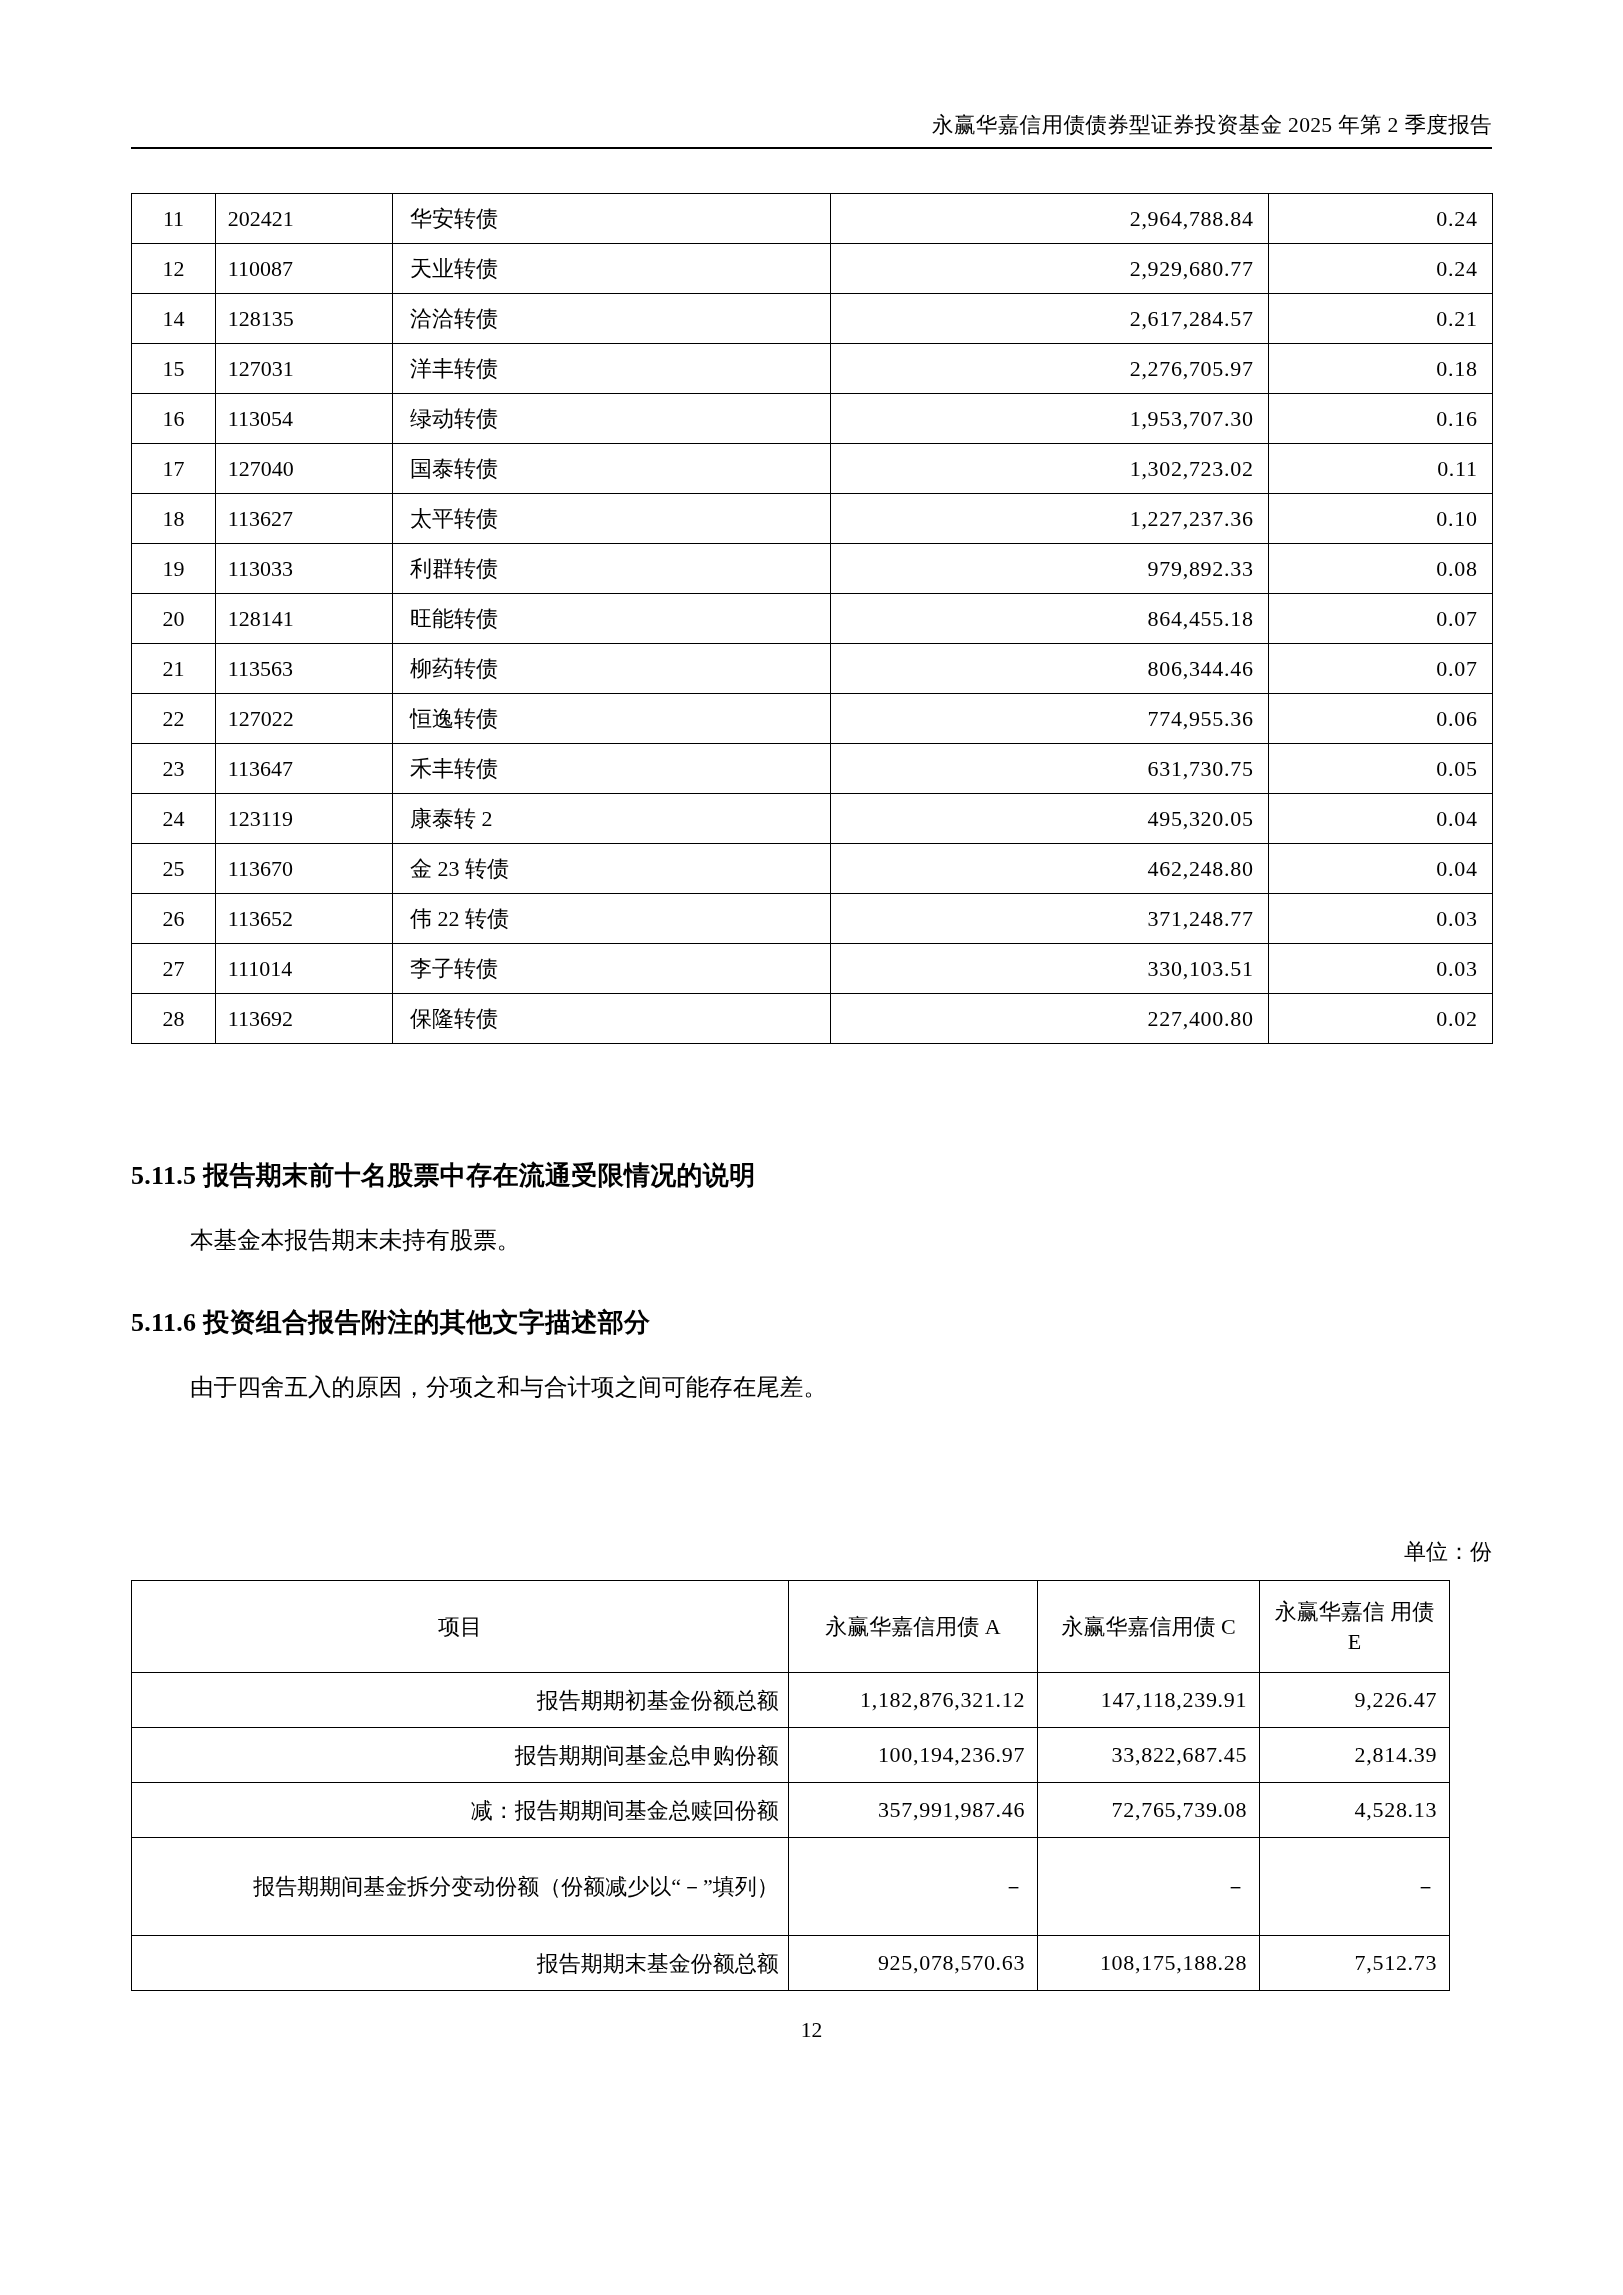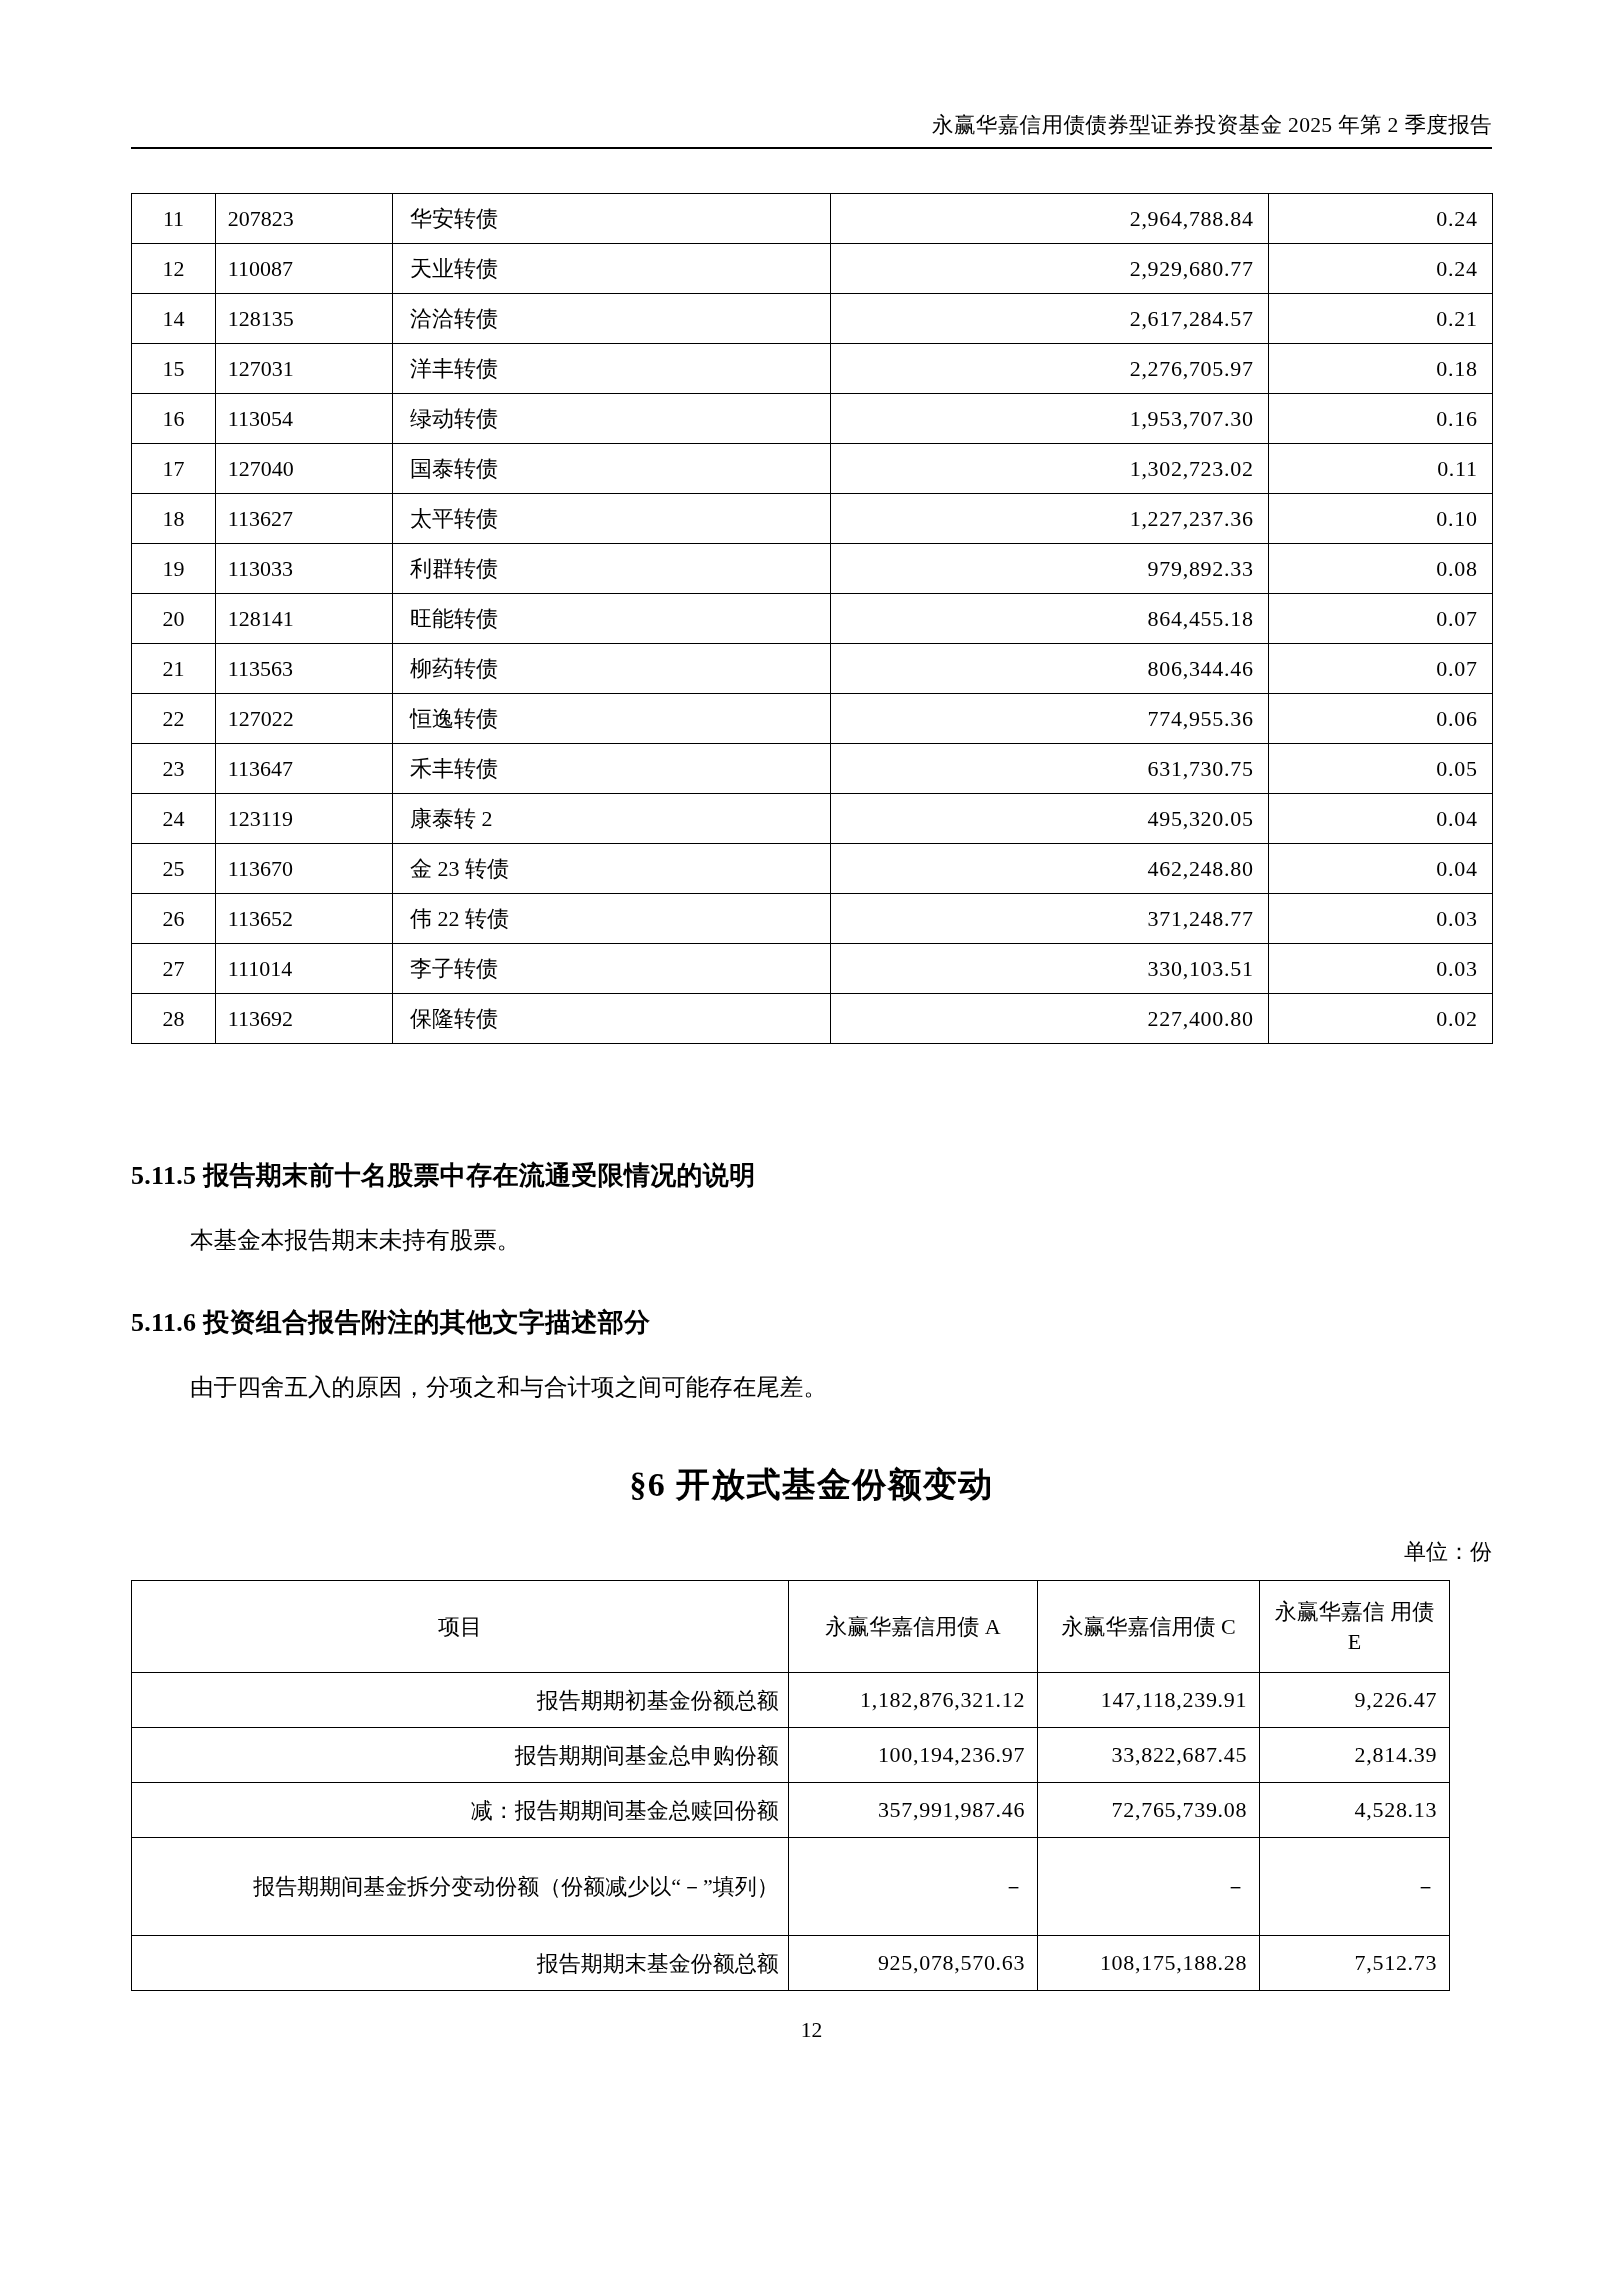--- a/index.html
+++ b/index.html
@@ -159,21 +159,21 @@
       <colgroup>
         <col class="c-rank">
           <col class="c-code">
           <col class="c-name">
         <col class="c-value">
           <col class="c-pct">
       </colgroup>
       <tbody id="holdings-body">
           <tr>
             <td class="rank">11</td>
-            <td class="code">207823</td>
+            <td class="code">202421</td>
             <td class="name">华安转债</td>
             <td class="value">2,964,788.84</td>
             <td class="pct">0.24</td>
           </tr>
           <tr>
             <td class="rank">12</td>
             <td class="code">110087</td>
             <td class="name">天业转债</td>
             <td class="value">2,929,680.77</td>
             <td class="pct">0.24</td>
@@ -286,21 +286,20 @@
         </tbody>
     </table>
   </div>
 
   <div class="sec-head" style="top:1158px;">5.11.5 报告期末前十名股票中存在流通受限情况的说明</div>
   <div class="body-para" style="top:1223px;">本基金本报告期末未持有股票。</div>
 
   <div class="sec-head" style="top:1305px;">5.11.6 投资组合报告附注的其他文字描述部分</div>
   <div class="body-para" style="top:1370px;">由于四舍五入的原因，分项之和与合计项之间可能存在尾差。</div>
 
-  <div class="chapter-title" style="top:1462px;">§6 开放式基金份额变动</div>
 
   <div class="unit-note" style="top:1537px;">单位：份</div>
 
   <div class="shares-wrap">
     <table class="shares">
       <colgroup>
         <col class="s-item">
           <col class="s-a">
           <col class="s-c">
           <col class="s-e">

